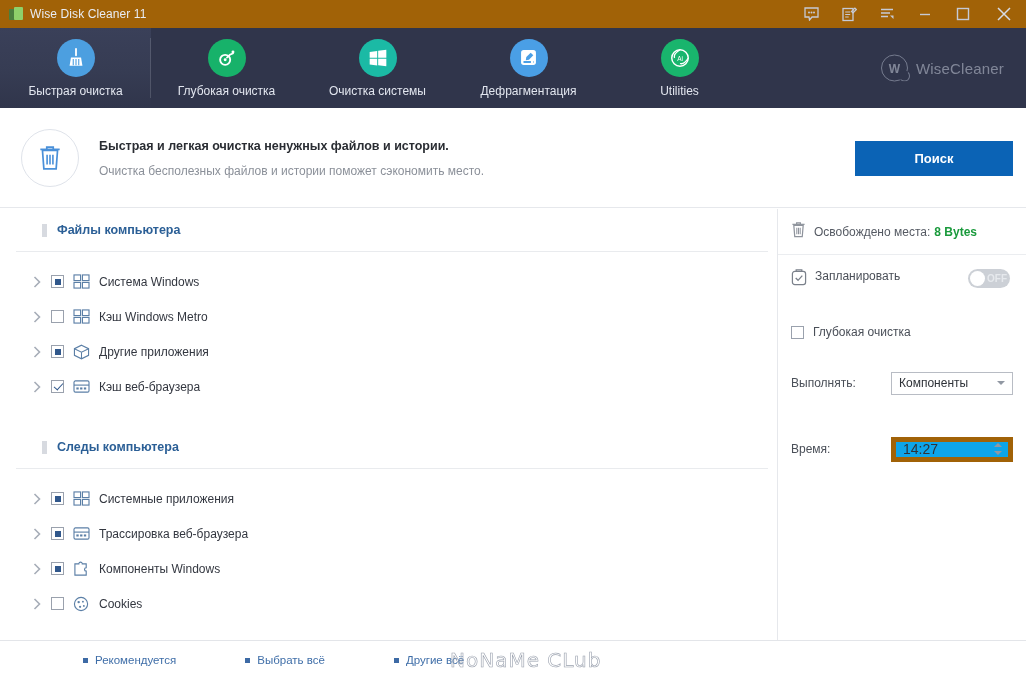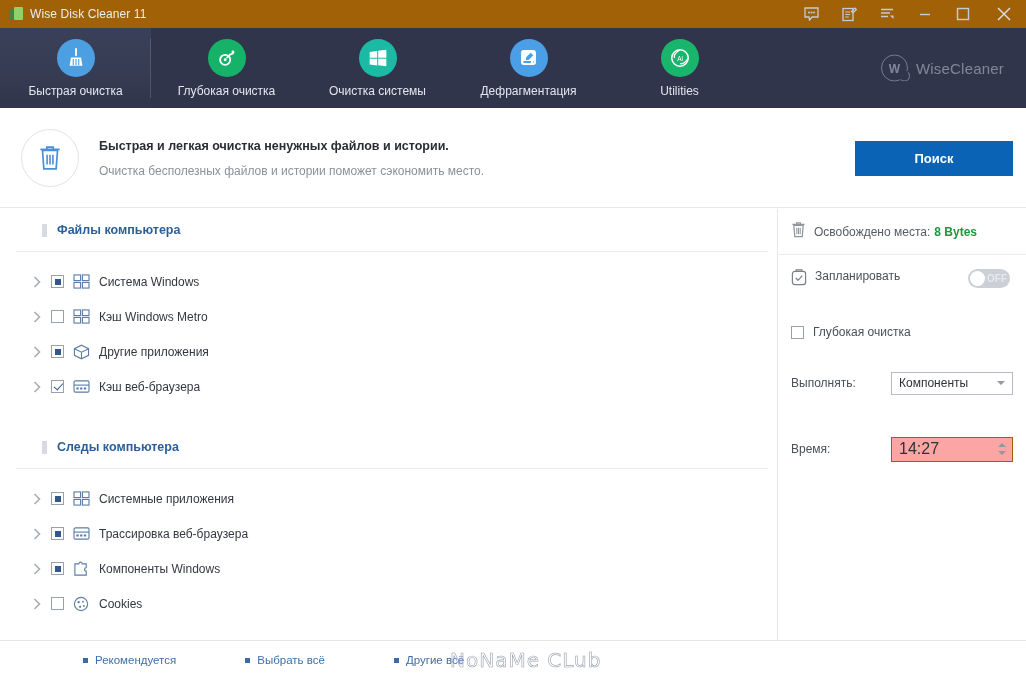--- a/index.html
+++ b/index.html
@@ -222,23 +222,23 @@
     display: flex; align-items: center; padding-left: 7px;
     font-size: 12px; color: #2e3238; cursor: default;
   }
   .select-box .caret {
     position: absolute; right: 7px; top: 50%; transform: translateY(-50%);
     width: 0; height: 0; border-left: 4px solid transparent;
     border-right: 4px solid transparent; border-top: 4px solid #9198a3;
   }
   .spin-box {
     position: absolute; left: 113px; width: 122px; height: 25px;
-    border: 1px solid #a16207; background: #fca5a5;
+    border: 5px solid #a16207; background: #0ea5e9;
     display: flex; align-items: center; padding-left: 7px;
-    font-size: 16px; color: #2e3238; cursor: default;
+    font-size: 14px; color: #2e3238; cursor: default;
   }
   .spin-arrows {
     position: absolute; right: 6px; top: 50%; transform: translateY(-50%);
     display: flex; flex-direction: column; gap: 4px;
   }
   .spin-arrows i {
     width: 0; height: 0; border-left: 4px solid transparent;
     border-right: 4px solid transparent; display: block;
   }
   .spin-arrows i.up { border-bottom: 4px solid #9198a3; }

